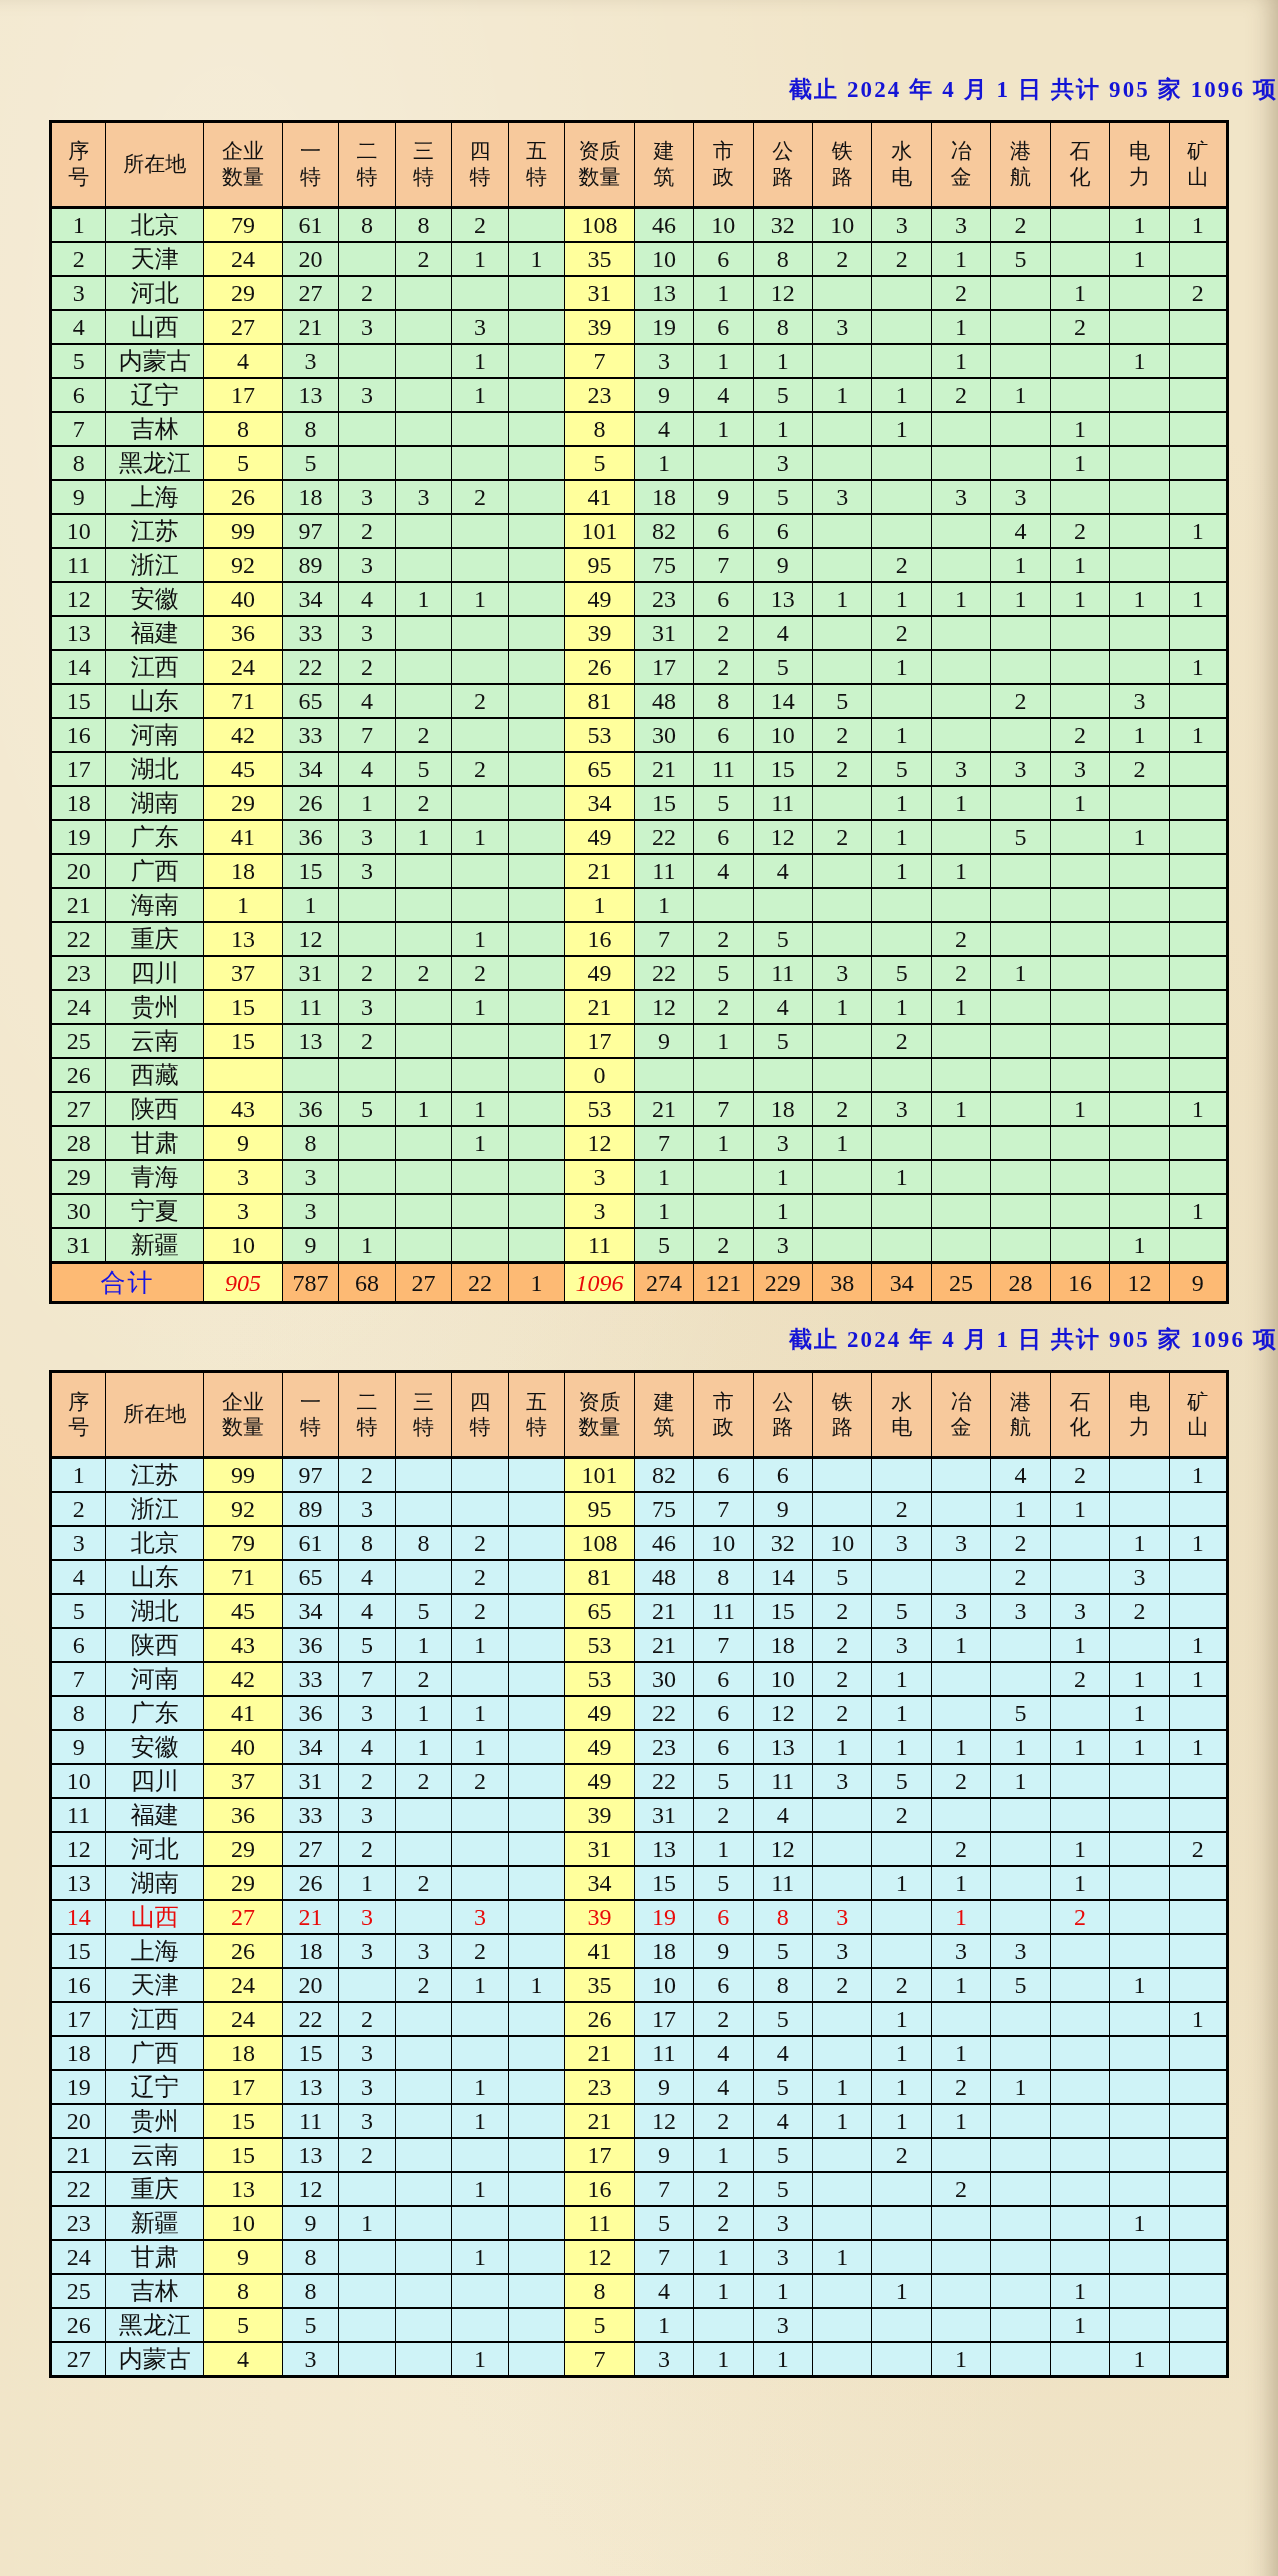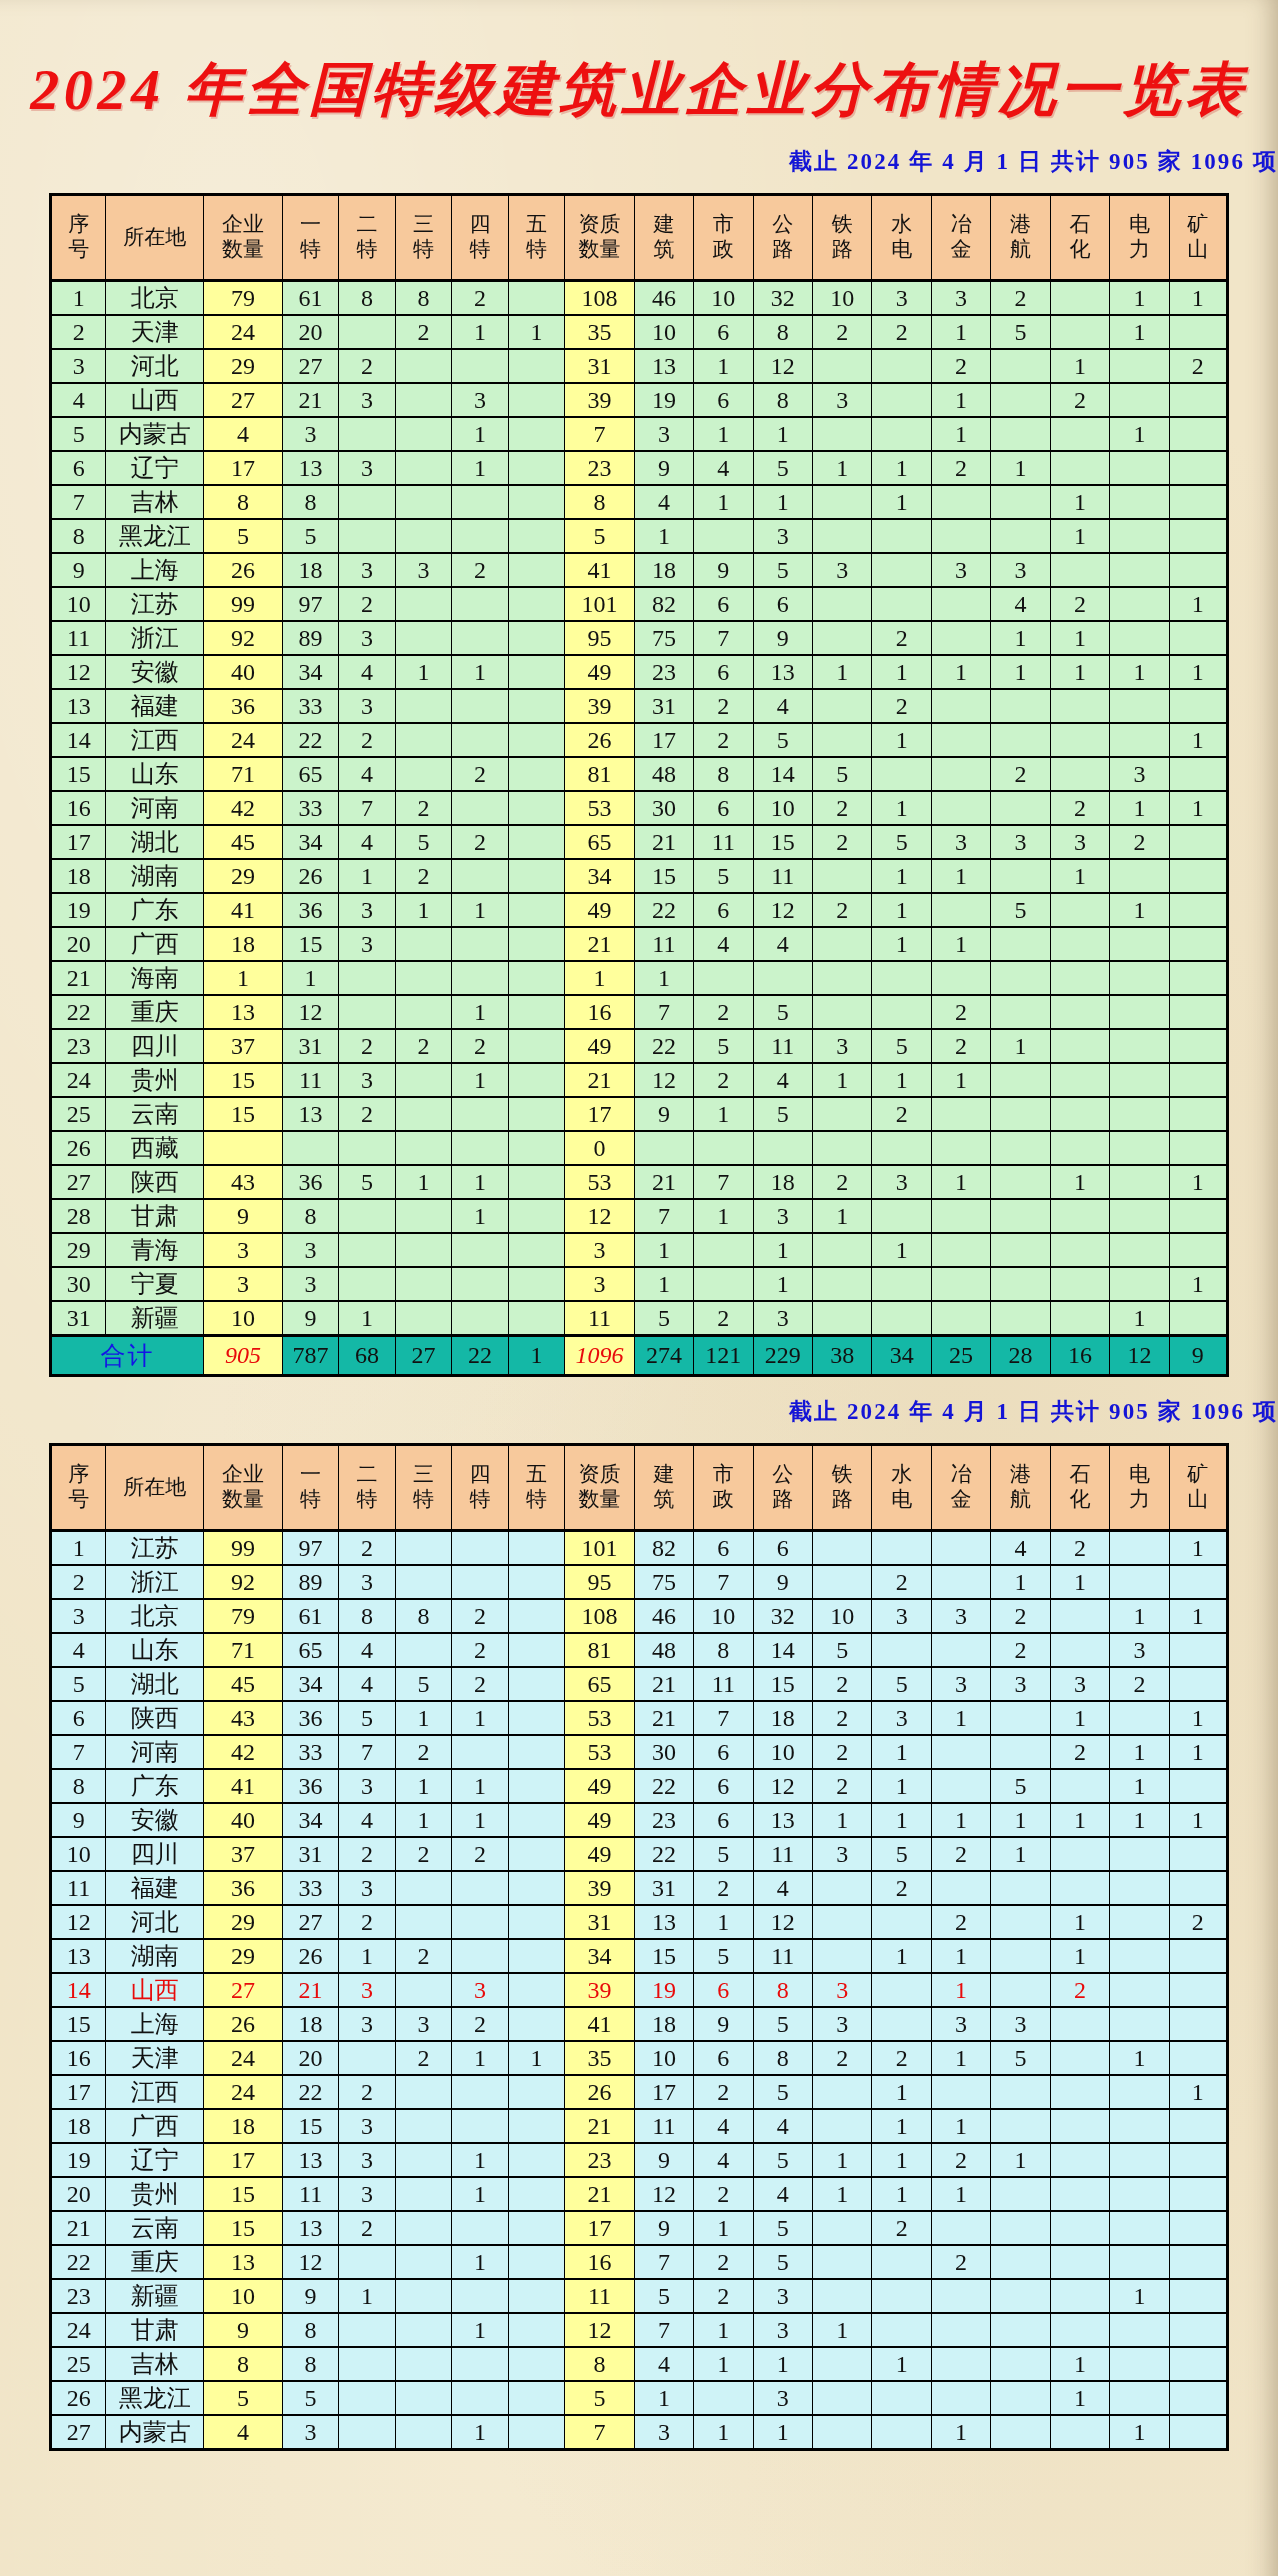--- a/index.html
+++ b/index.html
@@ -44,35 +44,34 @@
     background:#F7C99C; height:83px;
     font-weight:normal; font-size:21px; line-height:1.2;
     white-space:pre-line; border-bottom-width:3.6px;
   }
   tbody td { height:32px; font-size:24px; line-height:1; }
   td.province-cell { font-size:24px; }
   .t1 tbody td { background:#CBF3CB; }
   .t2 tbody td { background:#CFF3F7; }
   tbody td.ycol { background:#FFFF9C; }
   tr.total td {
-    background:#14b8a6; height:37px;
+    background:#fdba74; height:37px;
     border-top-width:3.6px; font-size:24px;
   }
   tr.total td.ycol { background:#FFFF9C;font-style:italic; }
   tr.total td.total-label { color:#1414E6; font-size:25px; letter-spacing:2.1px; }
   tr.total td.red { color:#E80A0A; }
   tr.highlight td { color:#E80A0A; }
 </style>
 </head>
 <body>
 
 <div class="sheet">
 
   <section class="s1">
-    <h1 class="main-title">2024 年全国特级建筑业企业分布情况一览表</h1>
     <div class="subtitle">截止 2024 年 4 月 1 日  共计 905 家 1096 项</div>
     <table class="t1">
         <colgroup>
           <col style="width: 4.7%;">
           <col style="width: 8.3%;">
           <col style="width: 6.7%;">
           <col style="width: 4.8%;">
           <col style="width: 4.8%;">
           <col style="width: 4.8%;">
           <col style="width: 4.8%;">

